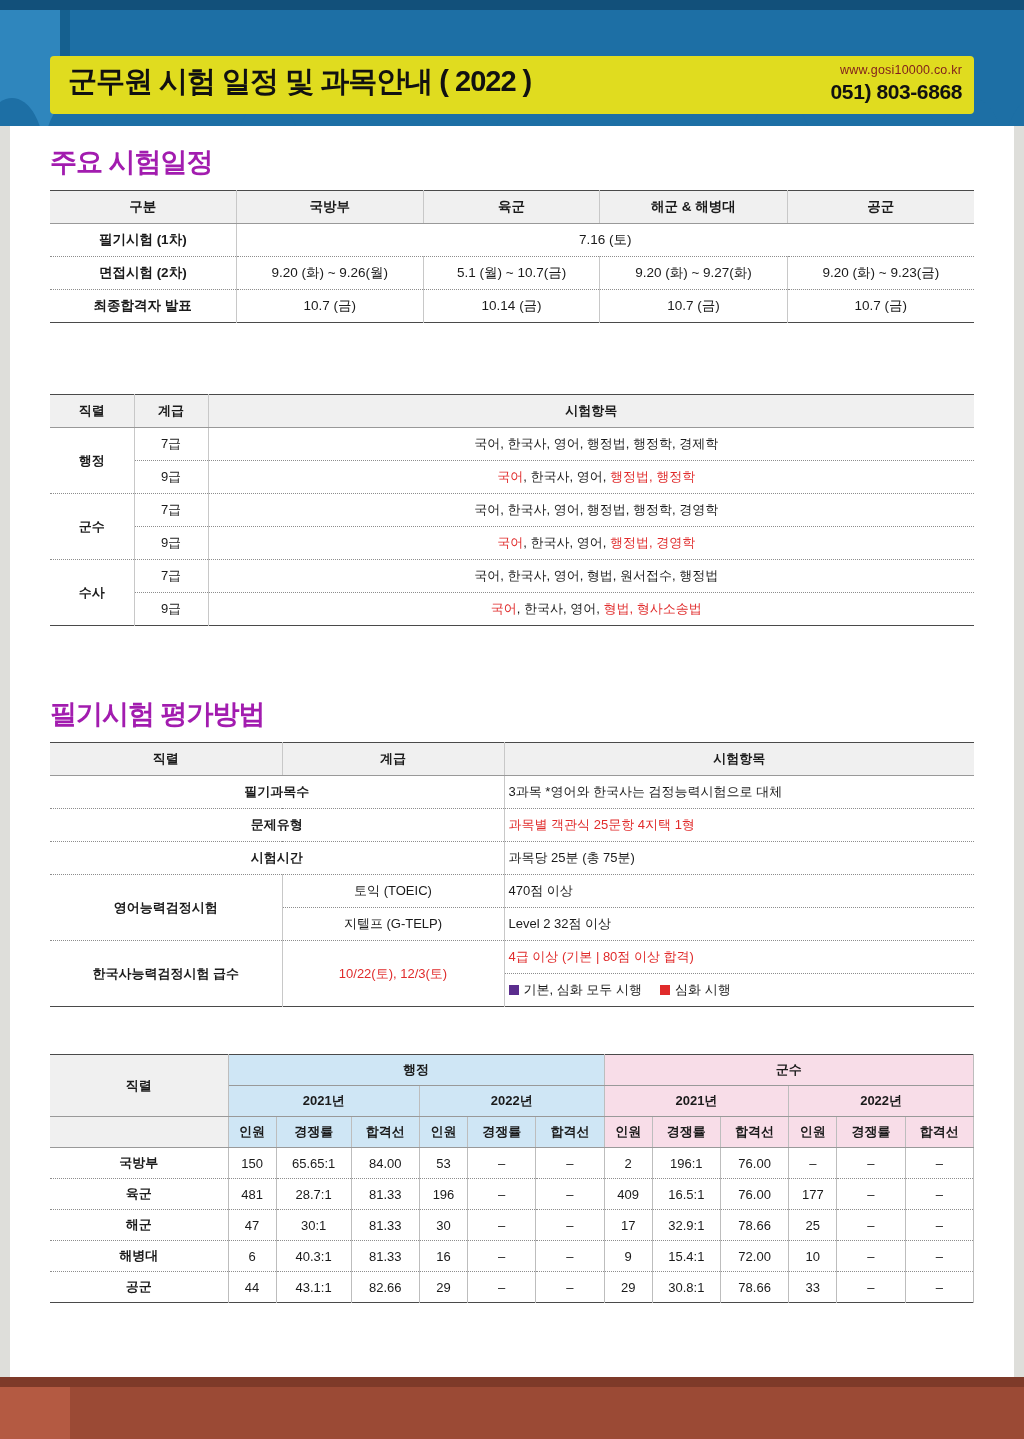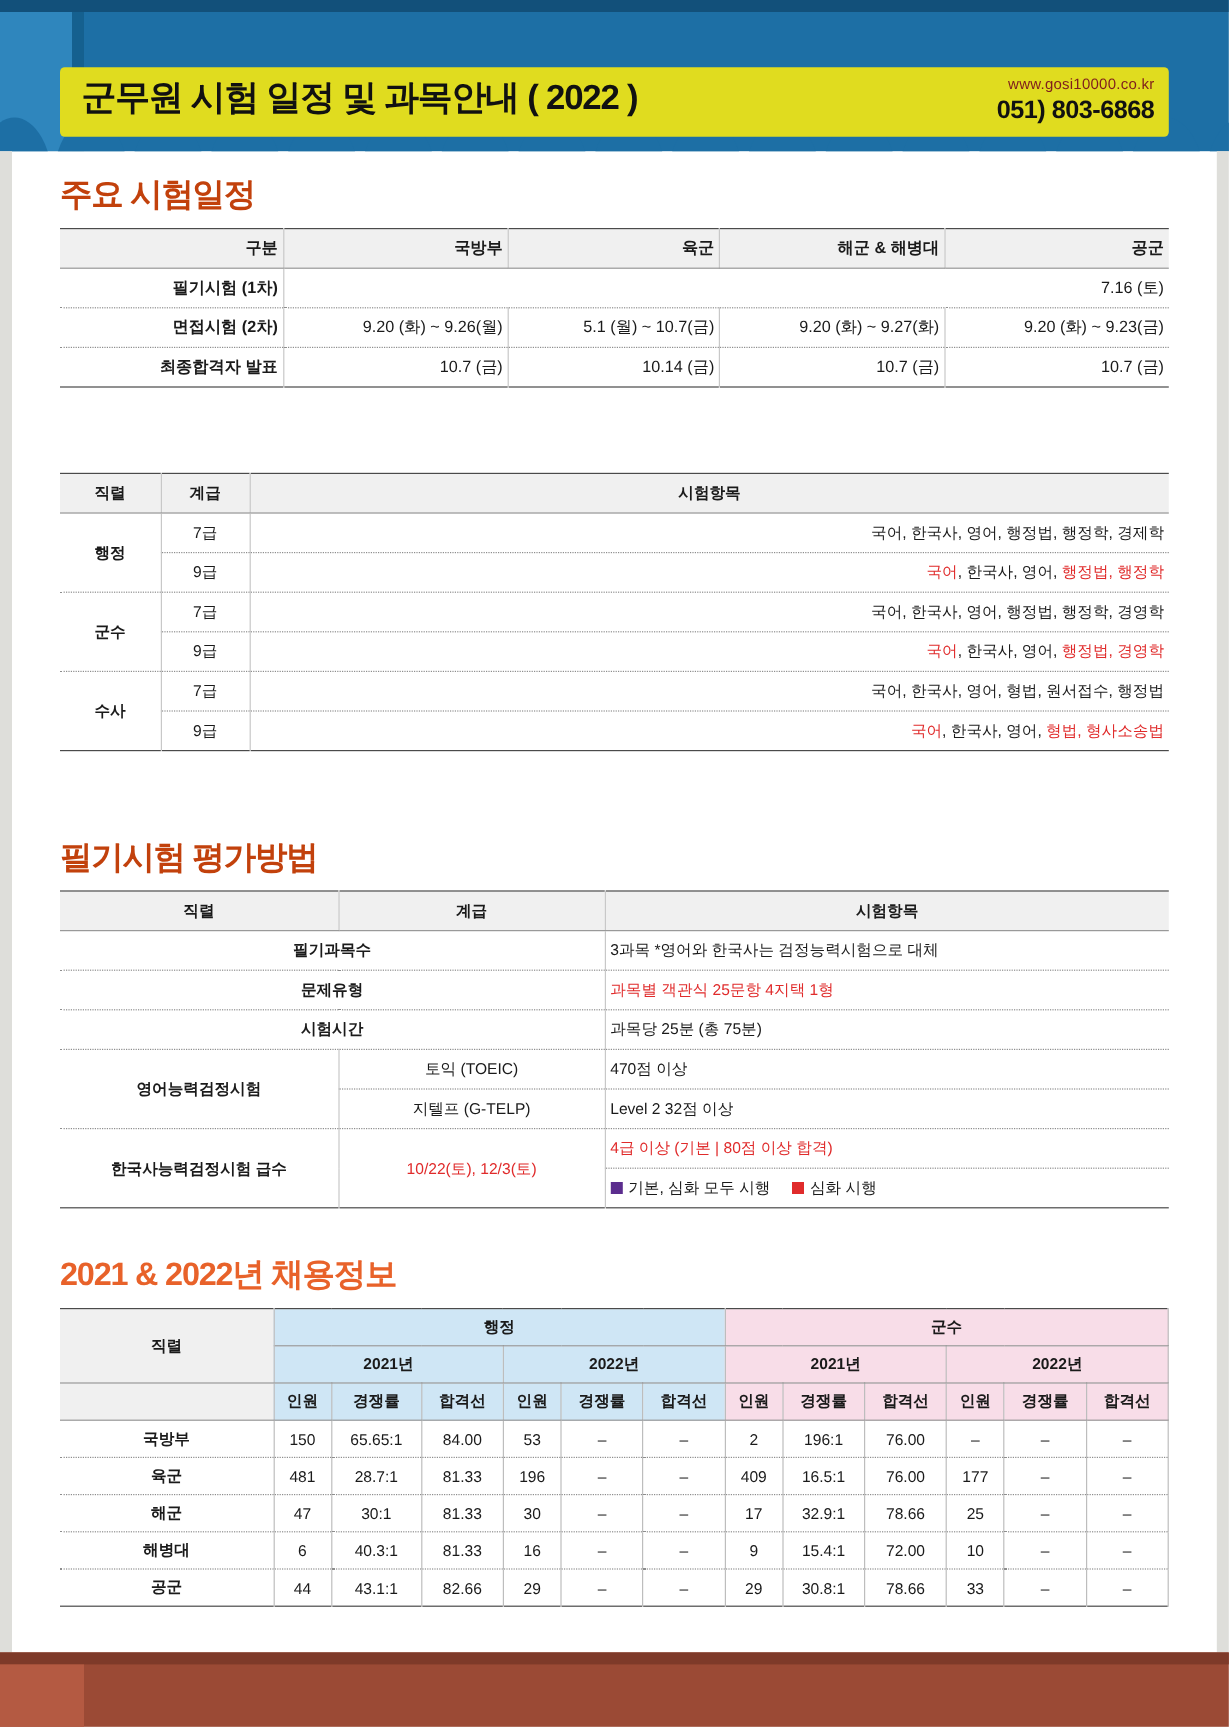--- a/index.html
+++ b/index.html
@@ -75,45 +75,45 @@
   
   .rail-left { position:absolute; left:0; top:126px; width:10px; bottom:62px; background:#dededa; }
   .rail-right { position:absolute; right:0; top:126px; width:10px; bottom:62px; background:#dededa; }
 
   
   .content { position: absolute; top: 126px; left: 0; width: 1024px; }
 
   h2.section {
     margin: 0; padding: 0;
     font-size: 27px; font-weight: bold; letter-spacing: -1px;
-    color: #c2410c;
+    color: #a21caf;
   }
   h2.section.orange { color: #e8622a; }
 
   table {
     border-collapse: collapse; width: 100%;
     font-size: 13px; color: #1a1a1a;
   }
   th, td { text-align: center; vertical-align: middle; }
 
   
   .tbl { border-top: 1.6px solid #4a4a4a; border-bottom: 1.6px solid #4a4a4a; }
   .tbl th, .tbl td { padding: 7px 4px; }
   .tbl thead th { background: #f0f0f0; border-bottom: 1px solid #999; font-weight: bold; }
   .tbl td, .tbl th { border-right: 1px solid #c8c8c8; }
   .tbl tr td:last-child, .tbl tr th:last-child { border-right: none; }
   .tbl tbody tr + tr td, .tbl tbody tr + tr th { border-top: 1px dotted #8d8d8d; }
 
   .red { color: #e02b2b; }
-  .leftpad { text-align: right; padding-left: 14px !important; }
+  .leftpad { text-align: center; padding-left: 14px !important; }
 
   
   #sec1 { position: absolute; top: 18px; left: 50px; width: 924px; }
   #sec1 table { margin-top: 10px; }
-  #sec1 th, #sec1 td { font-size: 13.5px; text-align: right; }
+  #sec1 th, #sec1 td { font-size: 13.5px; }
   #sec1 .colhead { width: 186px; }
 
   
   #sec2 { position: absolute; top: 258px; left: 50px; width: 924px; }
   #sec2 table { margin-top: 10px; }
   #sec2 .c1 { width: 84px; }
   #sec2 .c2 { width: 74px; }
 
   
   #sec3 { position: absolute; top: 570px; left: 50px; width: 924px; }
@@ -289,21 +289,20 @@
             <span class="legend-sq legend-purple"></span><span>기본, 심화 모두 시행</span>
             &nbsp;&nbsp;&nbsp;
             <span class="legend-sq legend-red"></span><span>심화 시행</span>
           </td>
         </tr>
       </tbody>
     </table>
   </div>
 
   <div id="sec4">
-    <h2 class="section orange">2021 &amp; 2022년 채용정보</h2>
     <table class="tbl">
       <thead>
         <tr>
           <th class="rowname hdr-grey" rowspan="2">직렬</th>
           <th class="hdr-blue" colspan="6">행정</th>
           <th class="hdr-pink" colspan="6">군수</th>
         </tr>
         <tr>
           <th class="hdr-blue" colspan="3">2021년</th>
           <th class="hdr-blue" colspan="3">2022년</th>

